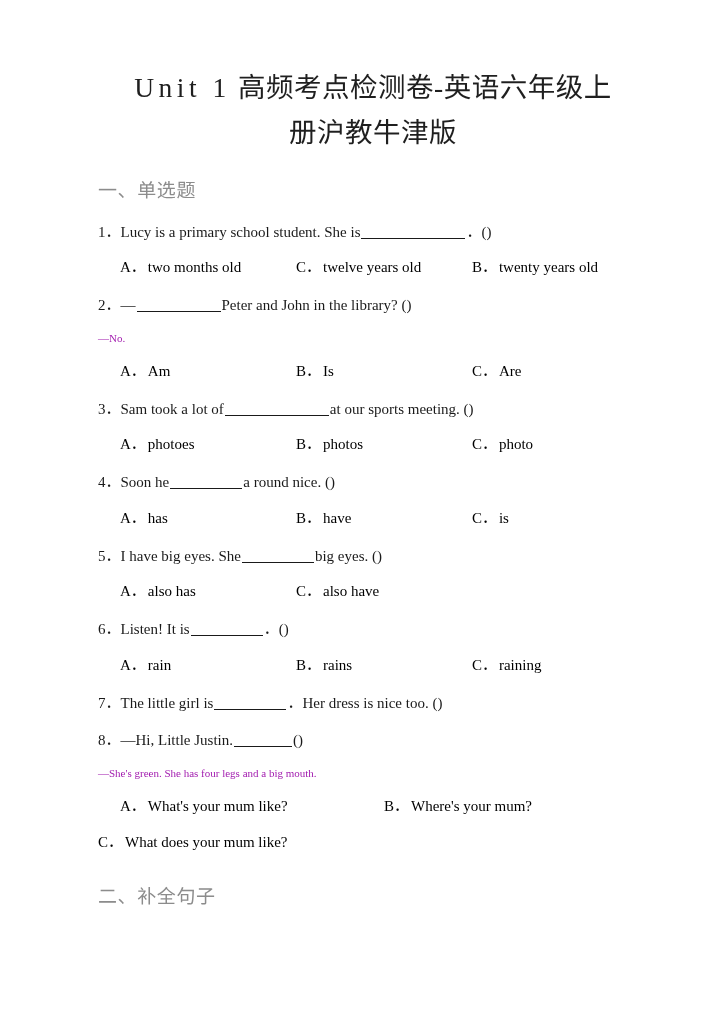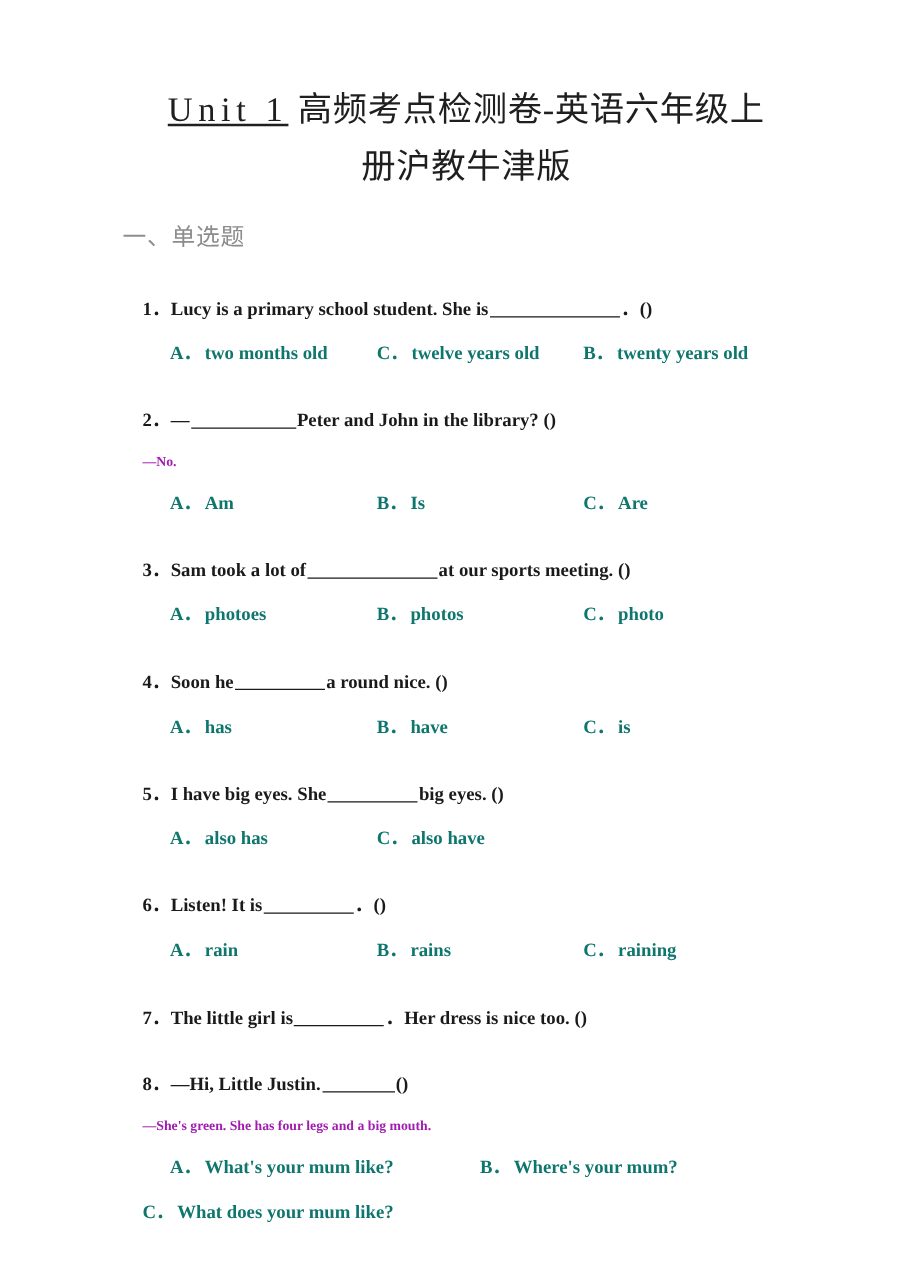--- a/index.html
+++ b/index.html
@@ -33,43 +33,41 @@
     text-align: center;
     font-family: "Liberation Serif", "DejaVu Serif", serif;
     font-size: 27.5px;
     font-weight: 400;
     line-height: 1.62;
     color: #1f1f1f;
     letter-spacing: 0.5px;
   }
   .doc-title .latin {
     letter-spacing: 4.5px;
-    text-decoration: underline;
   }
 
   
   .section-head {
     margin: 0;
     padding-top: 22px;
     font-family: Liberation Sans, sans-serif;
     font-size: 19px;
     font-weight: 400;
     color: #8c8c8c;
     letter-spacing: 0.6px;
     line-height: 1.5;
   }
   .section-head.second {
     padding-top: 30px;
   }
 
   
   .question {
-    margin: 16px;
+    margin: 0;
     padding-top: 16px;
-    font-weight: bold;
   }
   .q-stem {
     font-size: 15px;
     line-height: 1.45;
     color: #1a1a1a;
     white-space: nowrap;
   }
   .q-num {
     display: inline-block;
     min-width: 21px;
@@ -95,21 +93,21 @@
 
   .paren { letter-spacing: 0px; }
 
   
   .options {
     padding-top: 14px;
     padding-left: 22px;
     font-size: 15px;
     line-height: 1.45;
     display: flex;
-    color: #0f766e;
+    color: #000000;
   }
   .options .opt {
     white-space: nowrap;
   }
   .options.cols3 .opt { width: 33.33%; }
   .options.cols2 .opt { width: 50%; }
   .options.centered {
     padding-left: 0;
     justify-content: flex-start;
   }

